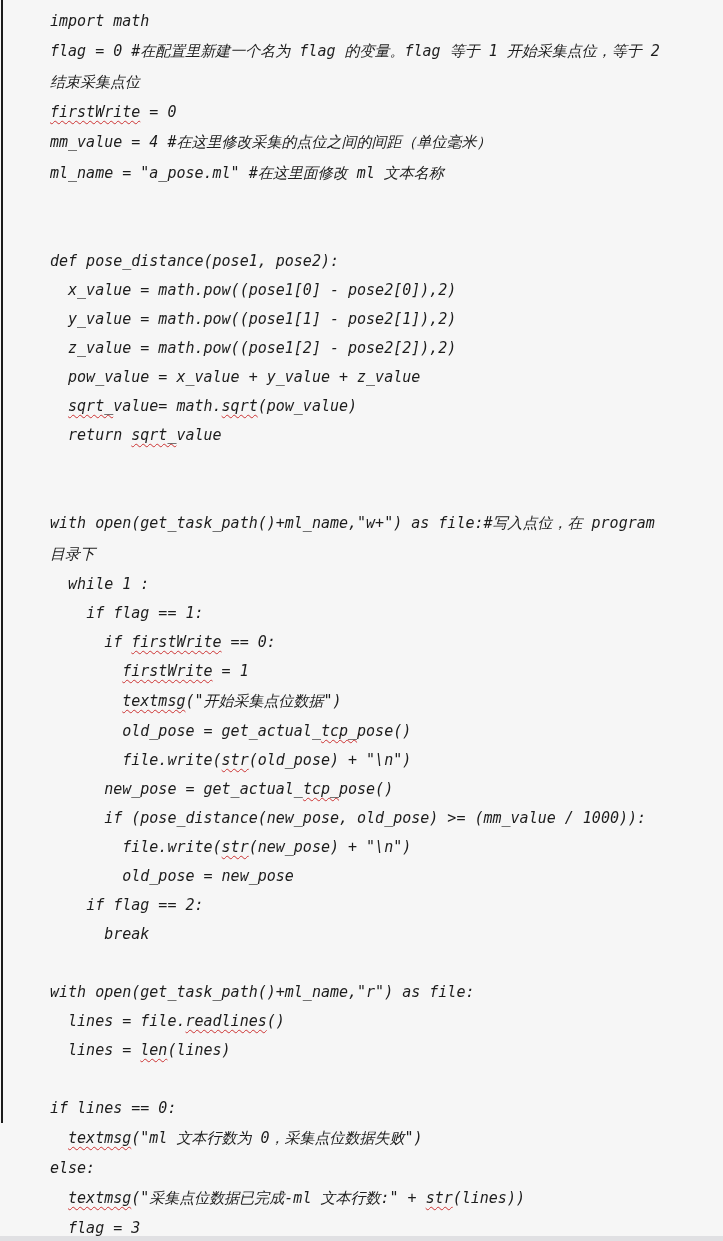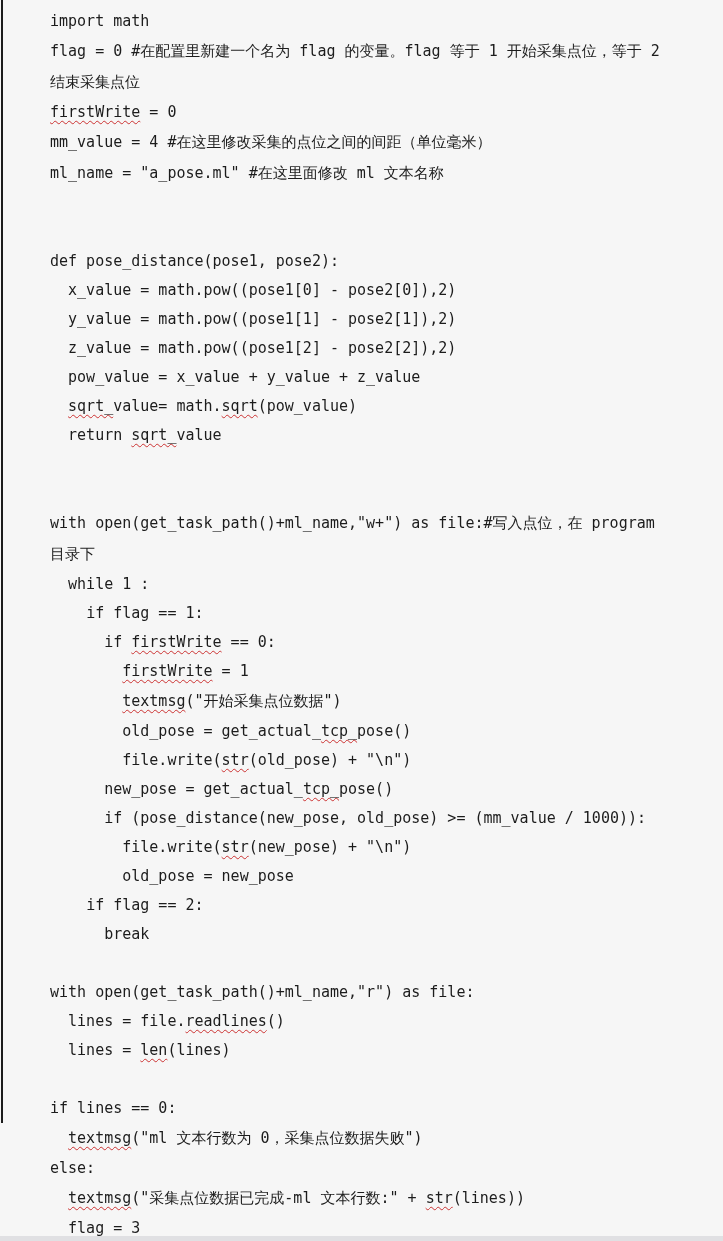--- a/index.html
+++ b/index.html
@@ -9,21 +9,21 @@
     --edge:#1c1c1c;
     --strip:#e0e0e3;
   }
   html,body{margin:0;padding:0;}
   body{
     width:723px;height:1241px;
     background:var(--bg);
     overflow:hidden;
     font-family:"DejaVu Sans Mono","Liberation Mono",monospace;
   }
-  .page{position:relative;width:723px;height:1241px;}
+  .page{position:relative;width:723px;height:1241px;font-style:italic;}
   .left-edge{
     position:absolute;left:1px;top:0;width:2px;height:1123px;
     background:var(--edge);
   }
   .bottom-strip{
     position:absolute;left:0;bottom:0;width:723px;height:5px;
     background:var(--strip);
   }
   .code{
     position:absolute;left:50px;top:7px;right:14px;bottom:5px;

